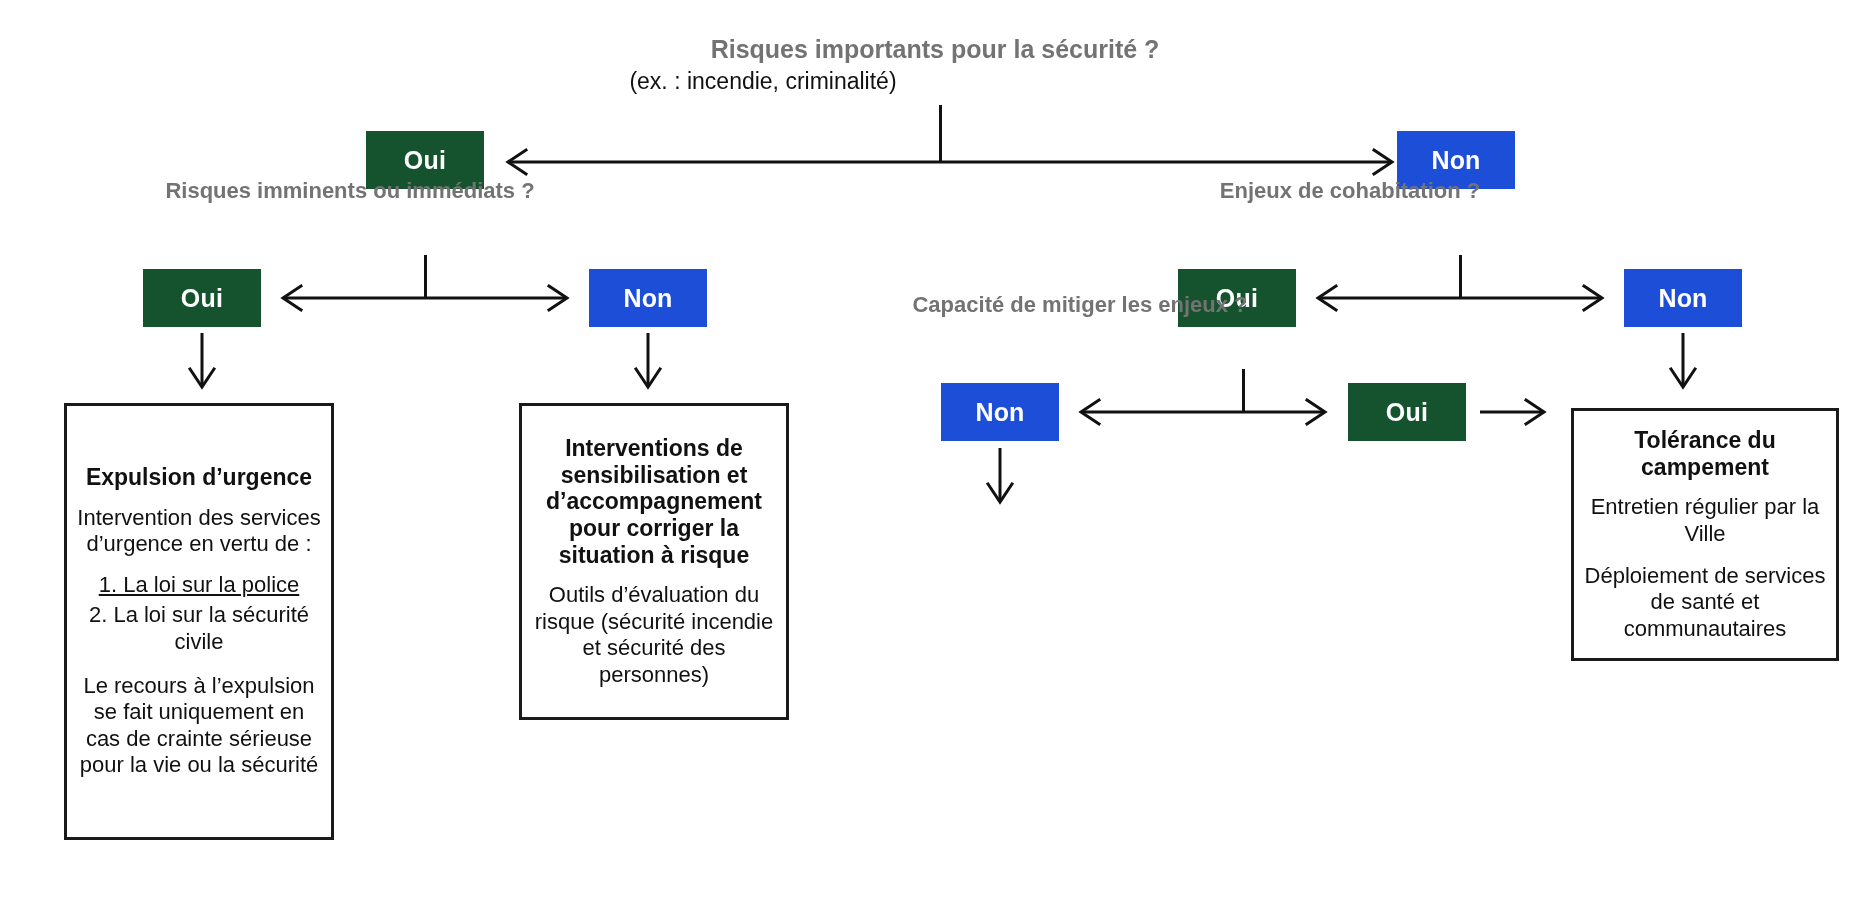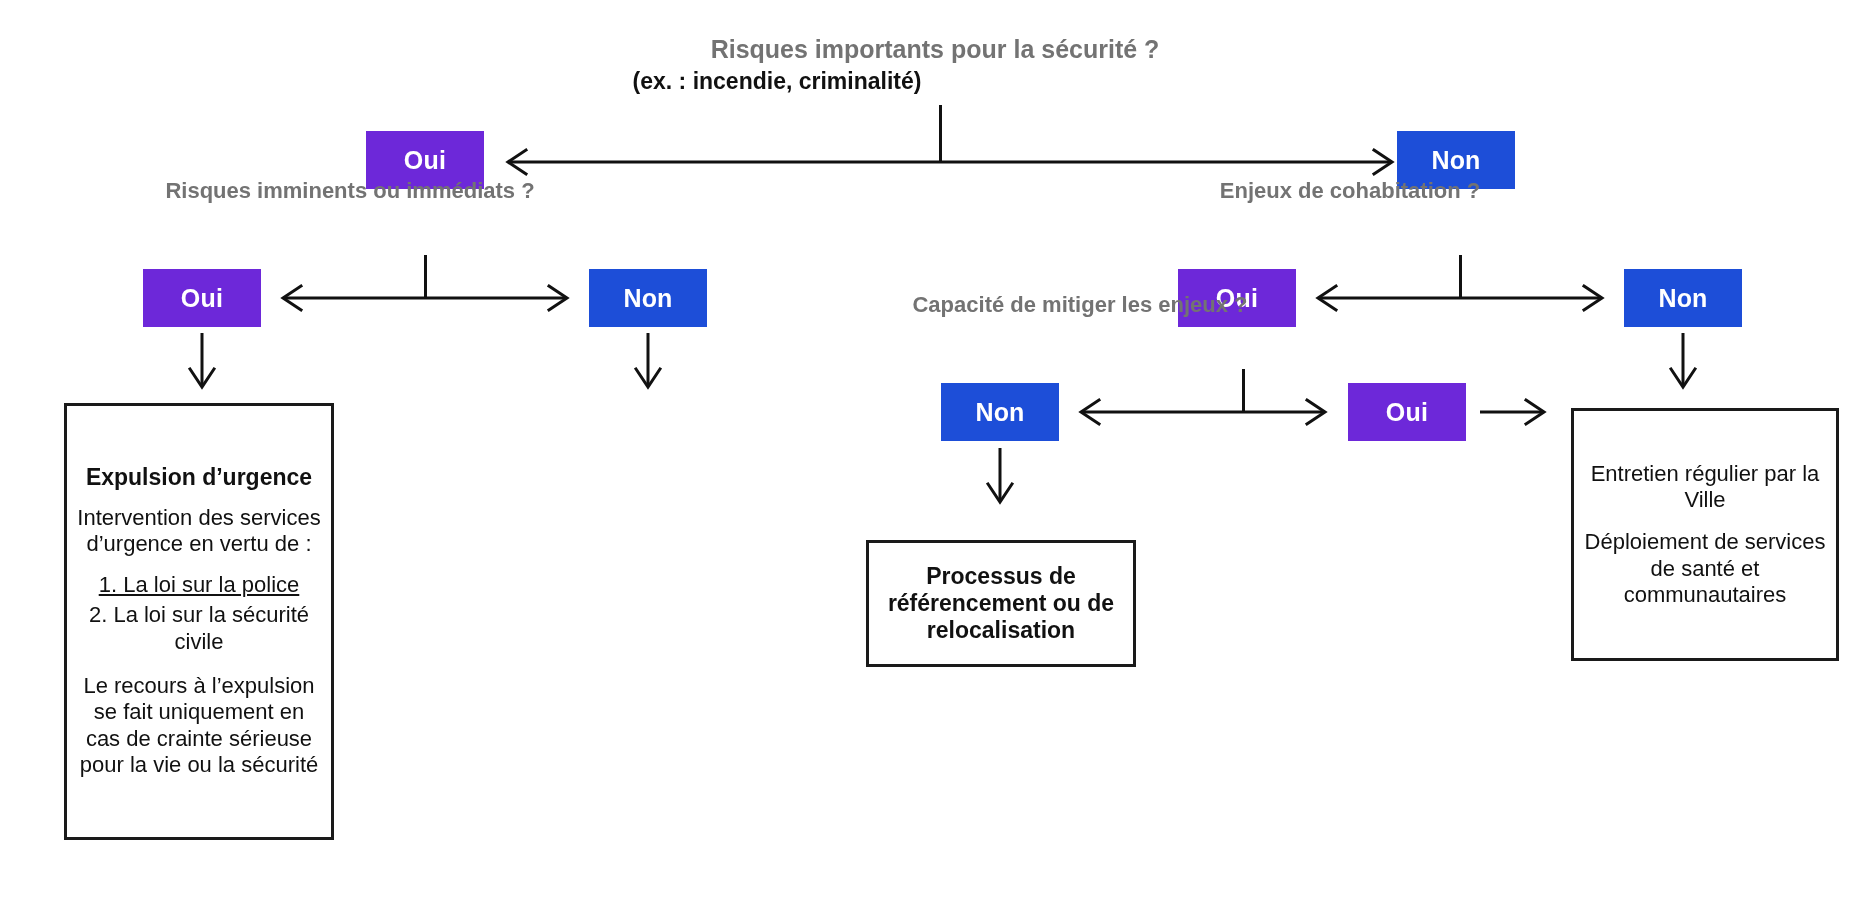--- a/index.html
+++ b/index.html
@@ -24,38 +24,38 @@
   
   .question {
     position: absolute;
     font-weight: bold;
     color: #737373;
     text-align: center;
     white-space: nowrap;
     line-height: 1.25;
   }
   .q-root      { left: 0;    top: 34px;  width: 1870px; font-size: 25px; }
-  .q-root-sub  { position: absolute; left: 14px; top: 68px; width: 1526px;
-                 text-align: center; font-size: 23px; font-weight: bold;
+  .q-root-sub  { position: absolute; left: 0; top: 68px; width: 1526px;
+                 text-align: center; font-size: 23px; font-weight: normal;
                  color: #111111; white-space: nowrap; }
   .q-left      { left: 30px;   top: 177px; width: 640px; font-size: 22px; }
   .q-right     { left: 1030px; top: 177px; width: 640px; font-size: 22px; }
   .q-mid       { left: 770px;  top: 291px; width: 620px; font-size: 22px; }
 
   
   .chip {
     position: absolute;
     display: flex;
     align-items: center;
     justify-content: center;
     font-weight: bold;
     color: #ffffff;
     letter-spacing: 0.2px;
   }
-  .chip-green { background: #6d28d9; justify-content: center; }
+  .chip-green { background: #14532d; justify-content: center; }
   .chip-red   { background: #1d4ed8; }
 
   
   .outcome {
     position: absolute;
     box-sizing: border-box;
     border: 3px solid #1a1a1a;
     background: #ffffff;
     display: flex;
     flex-direction: column;
@@ -183,23 +183,25 @@
   </svg>
 
   <div class="outcome" style="left:64px; top:403px; width:270px; height:437px; font-size:22px;">
     <div class="o-title" style="font-size:23px;">Expulsion d’urgence</div>
     <div class="o-para">Intervention des services d’urgence en vertu de :</div>
     <div class="o-para" style="margin-top:14px;text-decoration:underline;">1. La loi sur la police</div>
     <div class="o-para" style="margin-top:4px;">2. La loi sur la sécurité civile</div>
     <div class="o-para" style="margin-top:18px;">Le recours à l’expulsion se fait uniquement en cas de crainte sérieuse pour la vie ou la sécurité</div>
   </div>
 
-
-  <div class="outcome" style="left:866px; top:540px; width:270px; height:127px; font-size:22px;">
-    <div class="o-title" style="font-size:23px; margin-bottom:0;">Processus de référencement ou de relocalisation</div>
-  </div>
+  <div class="outcome" style="left:519px; top:403px; width:270px; height:317px; font-size:22px;">
+    <div class="o-title" style="font-size:23px;">Interventions de sensibilisation et d’accompagnement pour corriger la situation à risque</div>
+    <div class="o-para">Outils d’évaluation du risque (sécurité incendie et sécurité des personnes)</div>
+  </div>
+
 
   <div class="outcome" style="left:1571px; top:408px; width:268px; height:253px; font-size:22px;">
+    <div class="o-title" style="font-size:23px;">Tolérance du campement</div>
     <div class="o-para">Entretien régulier par la Ville</div>
     <div class="o-para">Déploiement de services de santé et communautaires</div>
   </div>
 
 </div>
 
 </body></html>

